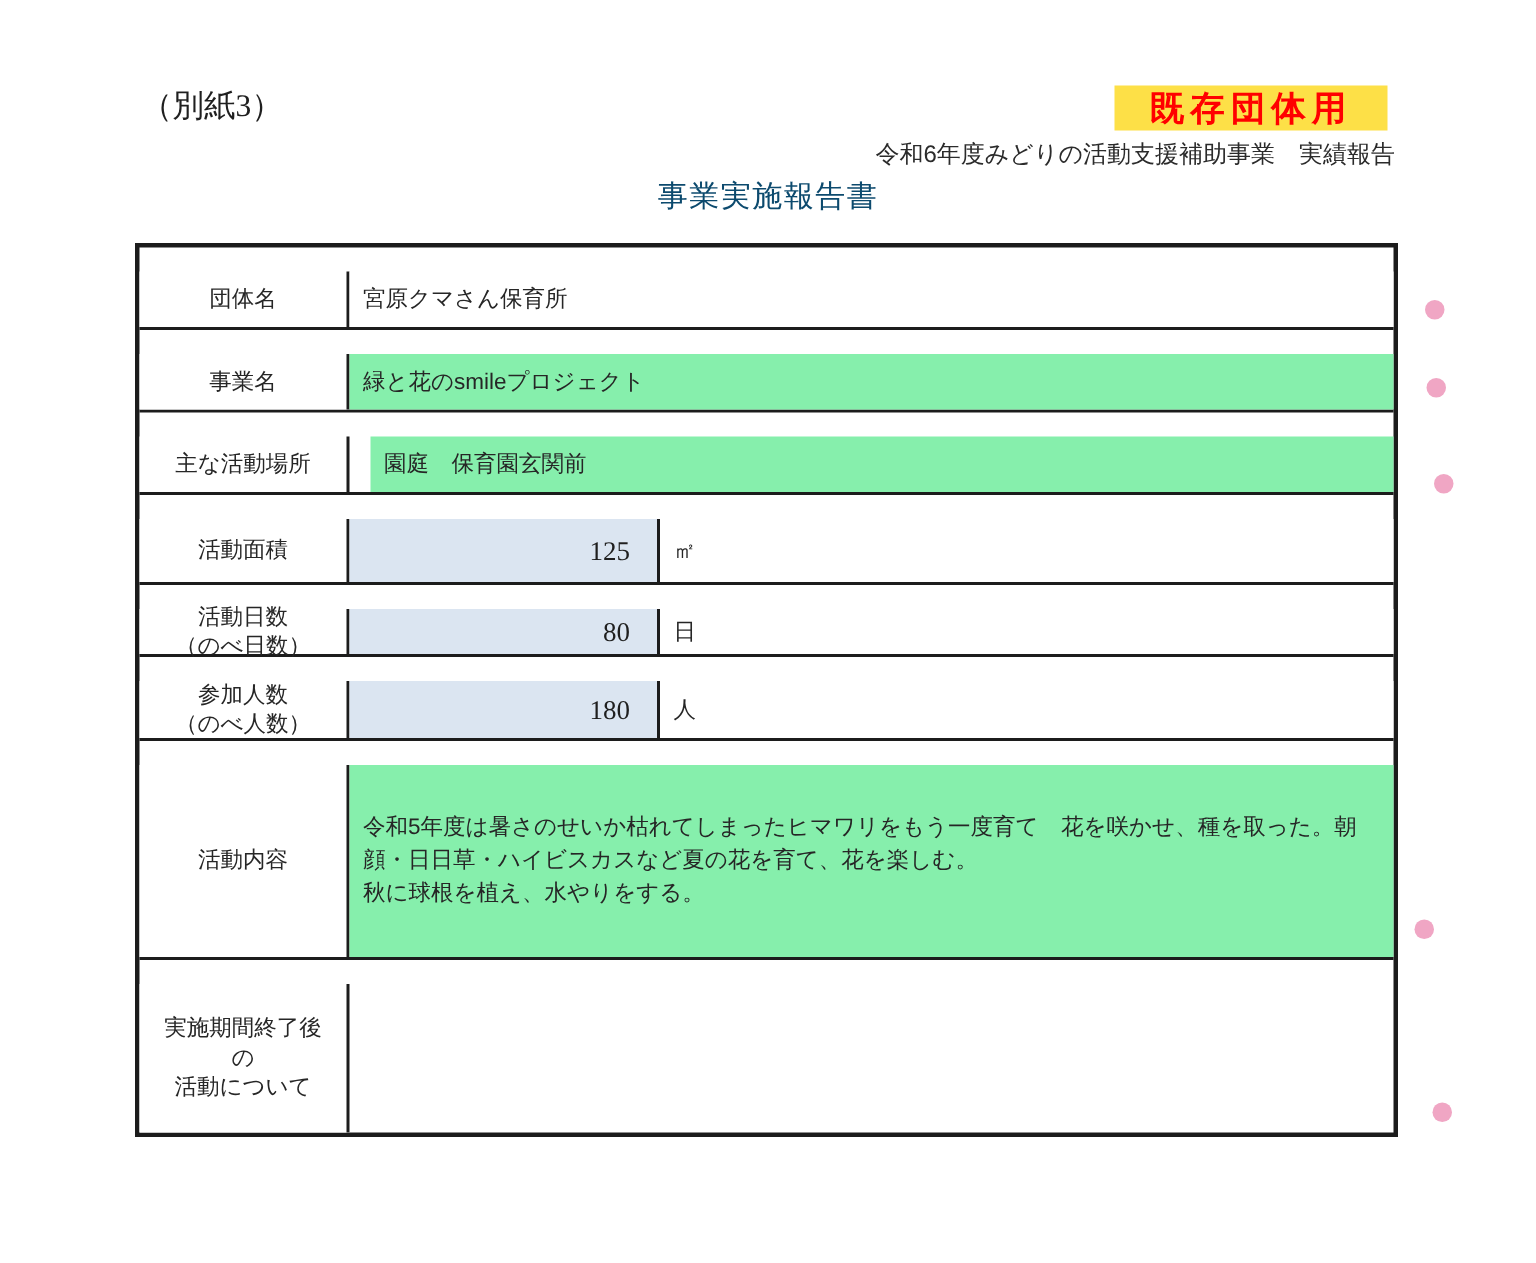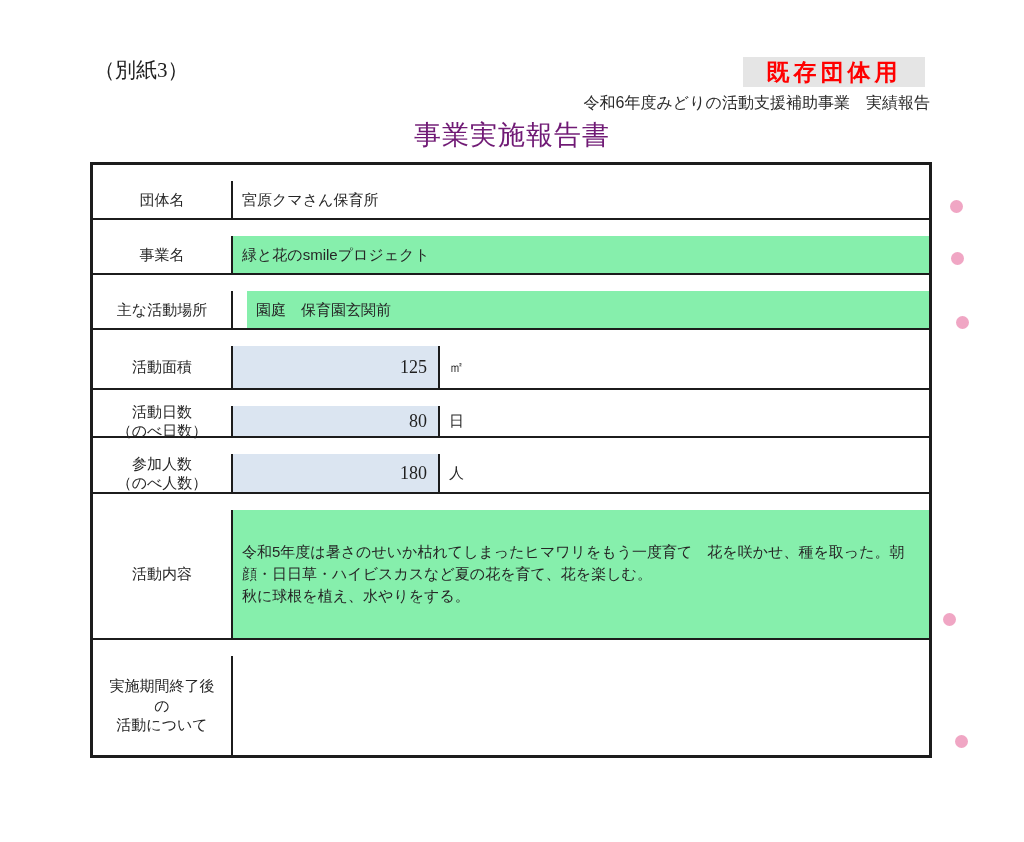--- a/index.html
+++ b/index.html
@@ -25,21 +25,21 @@
     font-family: "Liberation Serif", "DejaVu Serif", serif;
     font-size: 21px;
     color: #1f1f1f;
   }
   .badge {
     position: absolute;
     left: 743px;
     top: 57px;
     width: 182px;
     height: 30px;
-    background: #e5e5e5;
+    background: #fde047;
     color: #ff0000;
     font-size: 23px;
     font-weight: bold;
     letter-spacing: 4px;
     display: flex;
     align-items: center;
     justify-content: center;
     white-space: nowrap;
   }
   .subtitle {
@@ -50,23 +50,23 @@
     color: #2b2b2b;
     white-space: nowrap;
   }
   .doc-title {
     position: absolute;
     top: 117px;
     left: 0;
     width: 100%;
     text-align: center;
     font-family: Liberation Sans, sans-serif;
-    font-size: 27px;
+    font-size: 20px;
     letter-spacing: 1px;
-    color: #701a75;
+    color: #0c4a6e;
     white-space: nowrap;
   }
 
   
   .report-table {
     position: absolute;
     left: 90px;
     top: 162px;
     width: 842px;
     border: 3px solid #1c1c1c;
@@ -114,21 +114,21 @@
     white-space: pre-line;
     background: #ffffff;
   }
   .value-blue { background: #86efac; }
   .num-cell {
     flex: 0 0 207px;
     width: 207px;
     border-right: 2px solid #1c1c1c;
     background: #dbe5f1;
     justify-content: flex-end;
-    padding-right: 11px;
+    padding-right: 18px;
     font-family: "Liberation Serif", "DejaVu Serif", serif;
     font-size: 18px;
     color: #1f1f1f;
   }
   .unit-cell {
     flex: 1;
     padding-left: 9px;
     font-size: 15px;
     background: #ffffff;
   }

